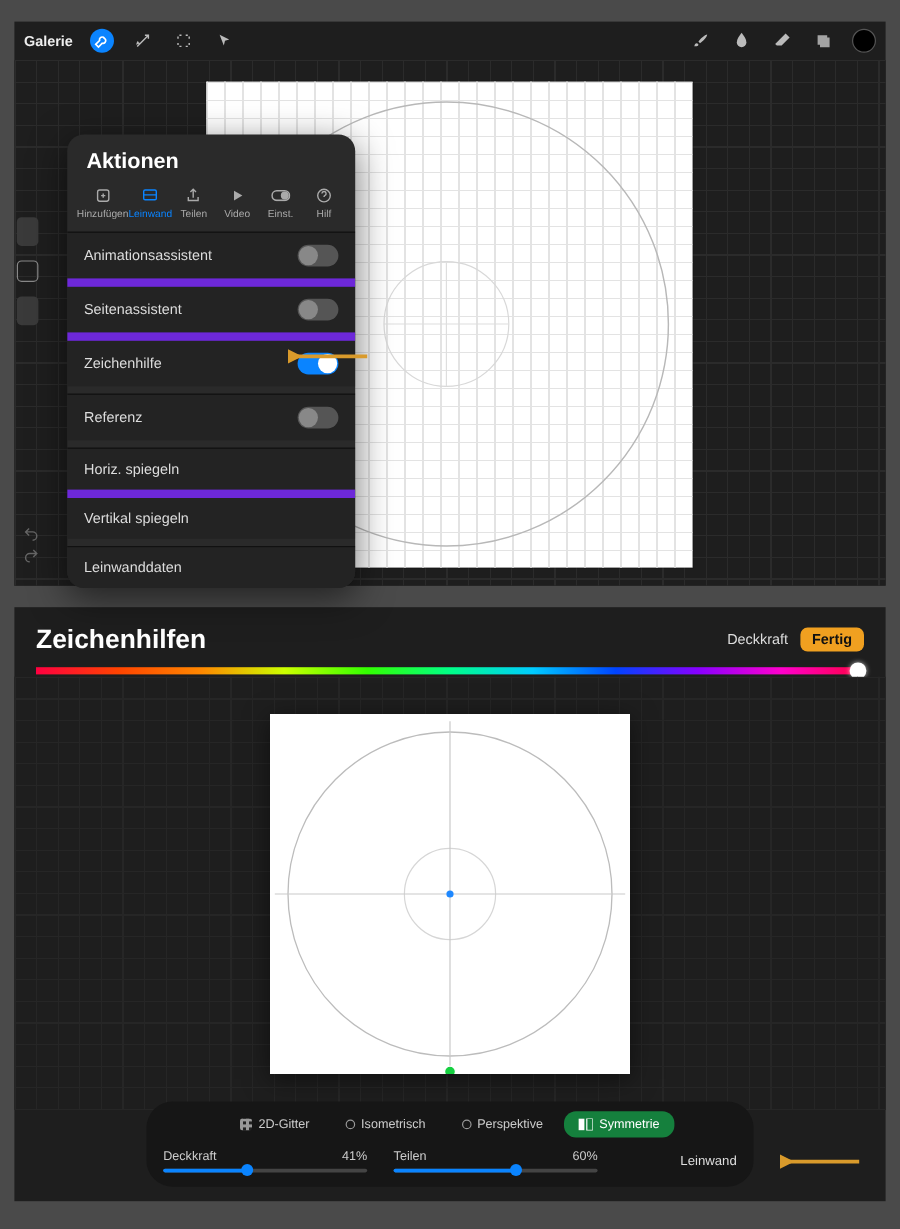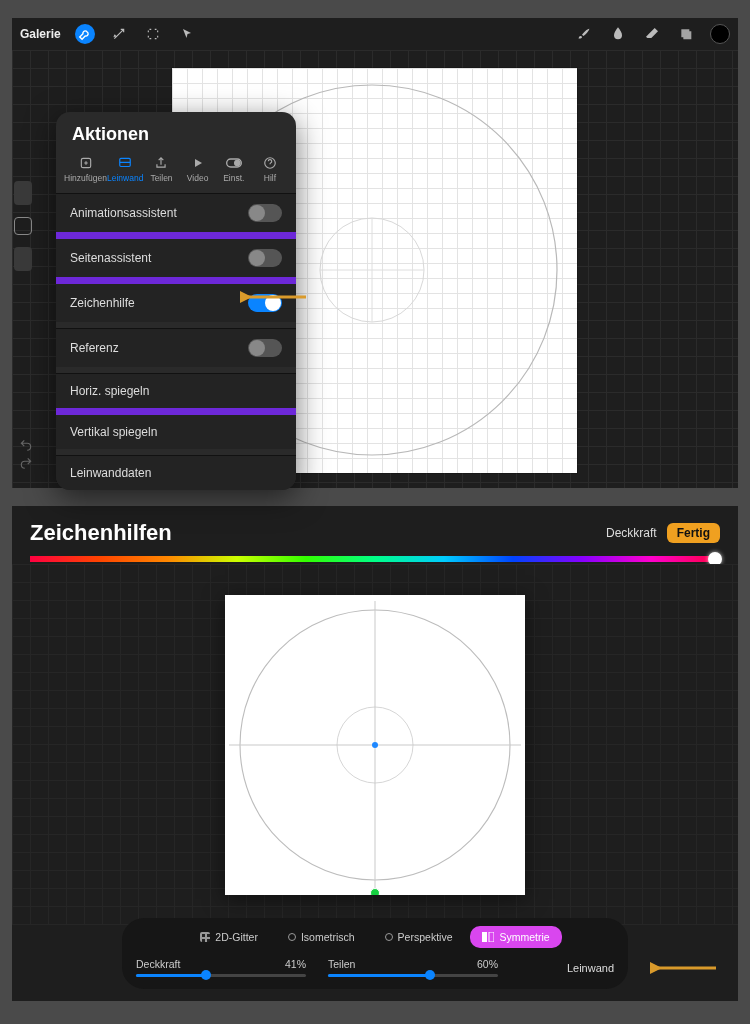--- a/index.html
+++ b/index.html
@@ -203,21 +203,21 @@
   margin-bottom: 10px;
 }
 .mode-btn {
   display:flex; align-items:center; gap:5px;
   color:#ccc; font-size:10.5px;
   padding: 5px 12px;
   border-radius: 10px;
   cursor:pointer;
 }
 .mode-btn .dot { width:8px; height:8px; border-radius:50%; border:1.5px solid #999; }
-.mode-btn.sel { background:#d946ef; color:#fff; }
+.mode-btn.sel { background:#15803d; color:#fff; }
 .mode-btn .grid-ic { width:10px;height:10px; display:inline-block;
   background: linear-gradient(#999 50%, transparent 50%) 0 0/5px 5px,
               linear-gradient(90deg,#999 50%, transparent 50%) 0 0/5px 5px;
   background-color:#222; border-radius:2px;}
 .mode-btn.sel .mirror-ic rect:first-child{fill:#fff}
 
 .slider-row { display:flex; gap:22px; align-items:center; }
 .slider-block { flex:0 0 170px; }
 .slider-block .lbl-row { display:flex; justify-content:space-between; font-size:10.5px; color:#ccc; margin-bottom:4px;}
 .slider-track {

